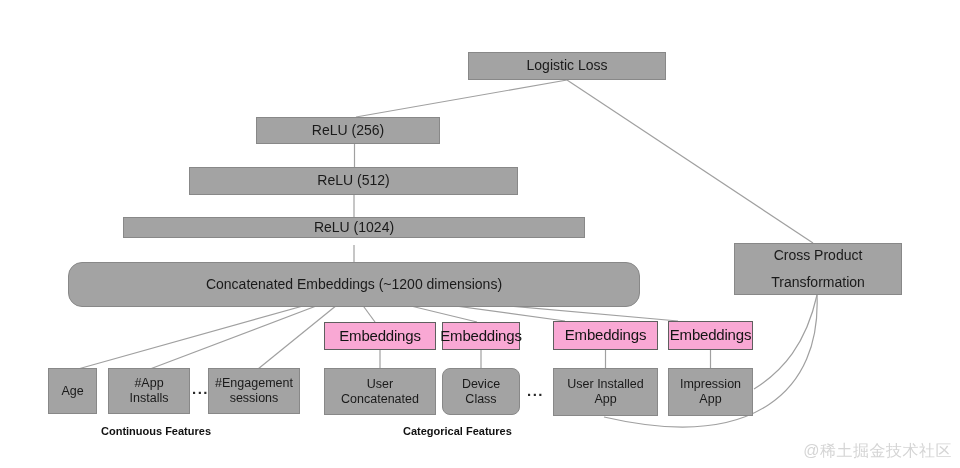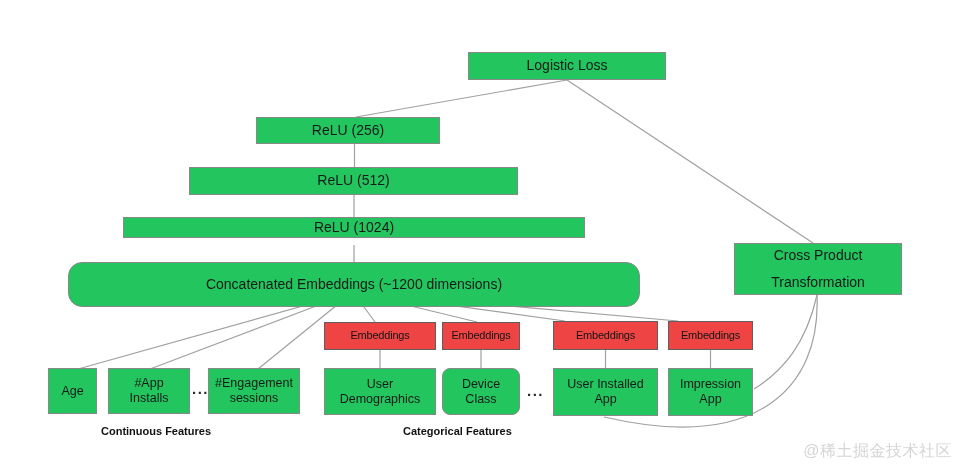--- a/index.html
+++ b/index.html
@@ -3,28 +3,28 @@
 <meta charset="utf-8">
 <style>
   html,body { margin:0; padding:0; background:#ffffff; }
   #stage {
     position:relative; width:960px; height:468px; background:#ffffff;
     font-family:"Liberation Sans", sans-serif; overflow:hidden;
   }
   #edges { position:absolute; left:0; top:0; width:960px; height:468px; }
   .node {
     position:absolute; box-sizing:border-box;
-    background:#22c55e; border:1.5px solid #888888;
+    background:#a3a3a3; border:1.5px solid #888888;
     display:flex; align-items:center; justify-content:center;
     text-align:center; color:#1a1a1a; font-size:14px;
     white-space:pre-line; line-height:1.25;
   }
   .emb {
-    background:#ef4444; border:1.8px solid #5f5f5f;
-    font-size:11px; color:#141414; letter-spacing:-0.2px;
+    background:#f9a8d4; border:1.8px solid #5f5f5f;
+    font-size:15px; color:#141414; letter-spacing:-0.2px;
   }
   .feat { font-size:12.5px; line-height:15px; }
   .two-line { line-height:27px; }
   .group-label {
     position:absolute; font-weight:bold; font-size:11px; color:#111111;
     white-space:nowrap;
   }
   .dots {
     position:absolute; font-size:15px; font-weight:bold; color:#2a2a2a;
     letter-spacing:1.5px; white-space:nowrap;
@@ -77,21 +77,21 @@
   <div class="node emb" style="left:442px; top:322px; width:78px; height:28px;">Embeddings</div>
   <div class="node emb" style="left:553px; top:321px; width:105px; height:29px;">Embeddings</div>
   <div class="node emb" style="left:668px; top:321px; width:85px; height:29px;">Embeddings</div>
 
   <div class="node feat" style="left:48px; top:368px; width:49px; height:46px;">Age</div>
   <div class="node feat" style="left:108px; top:368px; width:82px; height:46px;">#App
 Installs</div>
   <div class="node feat" style="left:208px; top:368px; width:92px; height:46px;">#Engagement
 sessions</div>
   <div class="node feat" style="left:324px; top:368px; width:112px; height:47px;">User
-Demographics</div>
+Concatenated</div>
   <div class="node feat" style="left:442px; top:368px; width:78px; height:47px;border-radius:8px;">Device
 Class</div>
   <div class="node feat" style="left:553px; top:368px; width:105px; height:48px;">User Installed
 App</div>
   <div class="node feat" style="left:668px; top:368px; width:85px; height:48px;">Impression
 App</div>
 
   <div class="dots" style="left:192px; top:380px;">...</div>
   <div class="dots" style="left:527px; top:382px;">...</div>
 

